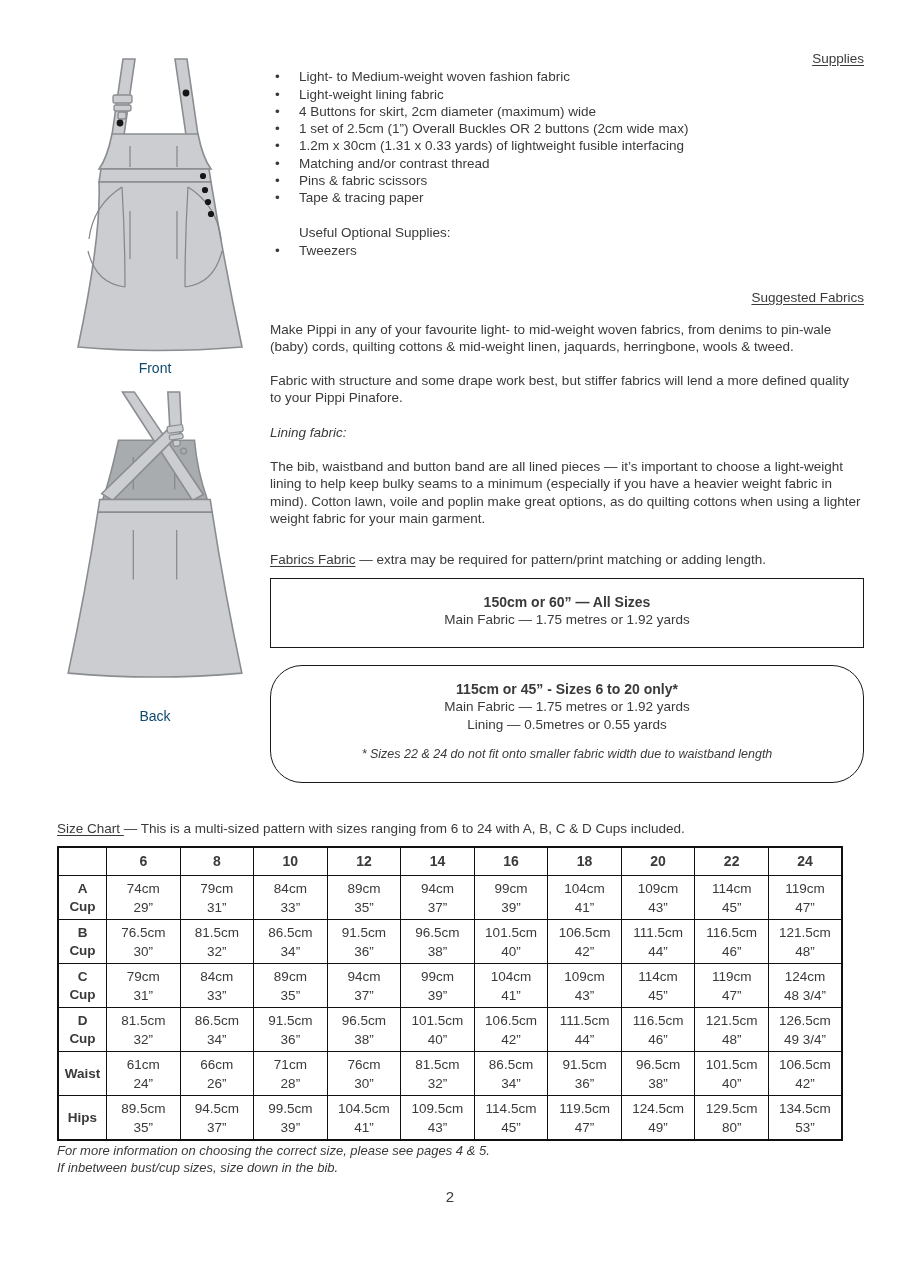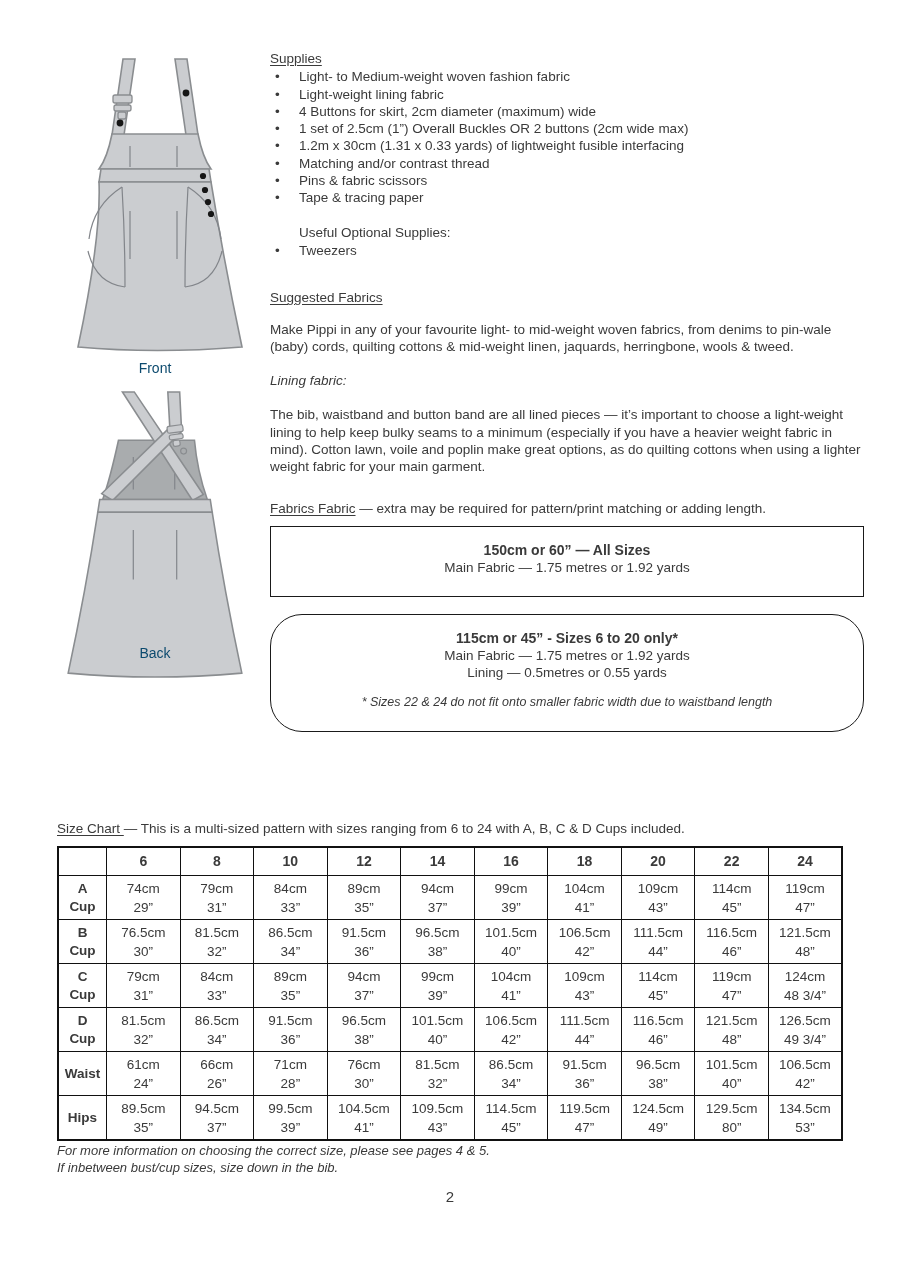--- a/index.html
+++ b/index.html
@@ -1,20 +1,20 @@
 <!DOCTYPE html>
 <html><head>
 <meta charset="utf-8">
 <style>
   html,body{margin:0;padding:0;background:#ffffff;}
   #page{
     position:relative;width:900px;height:1273px;background:#ffffff;
     font-family:"Liberation Sans",sans-serif;color:#3a3a3a;overflow:hidden;
   }
-  .u{text-decoration:underline;text-underline-offset:2px;}
+  .u{text-decoration:underline;text-underline-offset:2px;text-align:right;}
   
   .illus{position:absolute;left:45px;width:220px;}
   .illus svg{display:block;width:220px;}
   .illus-label{position:absolute;left:45px;width:220px;text-align:center;
     font-size:14px;color:#0c4a6e;}
   
   .right-col{position:absolute;left:270px;top:50px;width:594px;
     font-size:13.5px;line-height:17.3px;}
   .heading{margin:0;}
   ul.bullets{margin:1px 0 0 0;padding:0;list-style:none;}
@@ -114,41 +114,42 @@
       <g stroke="#8a8d90" stroke-width="1.6" fill="#cbcdd0">
         <polygon points="54,115 166,115 168,128 52,128"></polygon>
         <path d="M52,128 L168,128 C176,180 188,244 198,291 Q110,299 22,291 C32,244 44,180 52,128 Z"></path>
       </g>
       <g stroke="#82858a" stroke-width="1.2" fill="none">
         <path d="M88,146 V196"></path>
           <path d="M132,146 V196"></path>
       </g>
     </svg>
   </div>
-  <div class="illus-label" style="top:645px;">Back</div>
+  <div class="illus-label" style="top:708px;">Back</div>
 
   <div class="right-col">
     <p class="heading u">Supplies</p>
     <ul class="bullets">
         <li>Light- to Medium-weight woven fashion fabric</li>
         <li>Light-weight lining fabric</li>
         <li>4 Buttons for skirt, 2cm diameter (maximum) wide</li>
         <li>1 set of 2.5cm (1”) Overall Buckles OR 2 buttons (2cm wide max)</li>
         <li>1.2m x 30cm (1.31 x 0.33 yards) of lightweight fusible interfacing</li>
         <li>Matching and/or contrast thread</li>
         <li>Pins &amp; fabric scissors</li>
         <li>Tape &amp; tracing paper</li>
       </ul>
     <div class="optional-h">Useful Optional Supplies:</div>
     <ul class="bullets">
         <li>Tweezers</li>
       </ul>
 
     <p class="heading u sf-h">Suggested Fabrics</p>
     <p class="para">Make Pippi in any of your favourite light- to mid-weight woven fabrics, from denims to pin-wale (baby) cords, quilting cottons &amp; mid-weight linen, jaquards, herringbone, wools &amp; tweed.</p>
+    <p class="para para2">Fabric with structure and some drape work best, but stiffer fabrics will lend a more defined quality to your Pippi Pinafore.</p>
     <p class="para lining-h">Lining fabric:</p>
     <p class="para para2">The bib, waistband and button band are all lined pieces — it’s important to choose a light-weight lining to help keep bulky seams to a minimum (especially if you have a heavier weight fabric in mind). Cotton lawn, voile and poplin make great options, as do quilting cottons when using a lighter weight fabric for your main garment.</p>
 
     <p class="para required-line"><span class="u">Fabrics Fabric</span><span> — extra may be required for pattern/print matching or adding length.</span></p>
 
     <div class="fabric-box">
       <div class="box-title">150cm or 60” — All Sizes</div>
       <div class="box-line">Main Fabric — 1.75 metres or 1.92 yards</div>
     </div>
 

